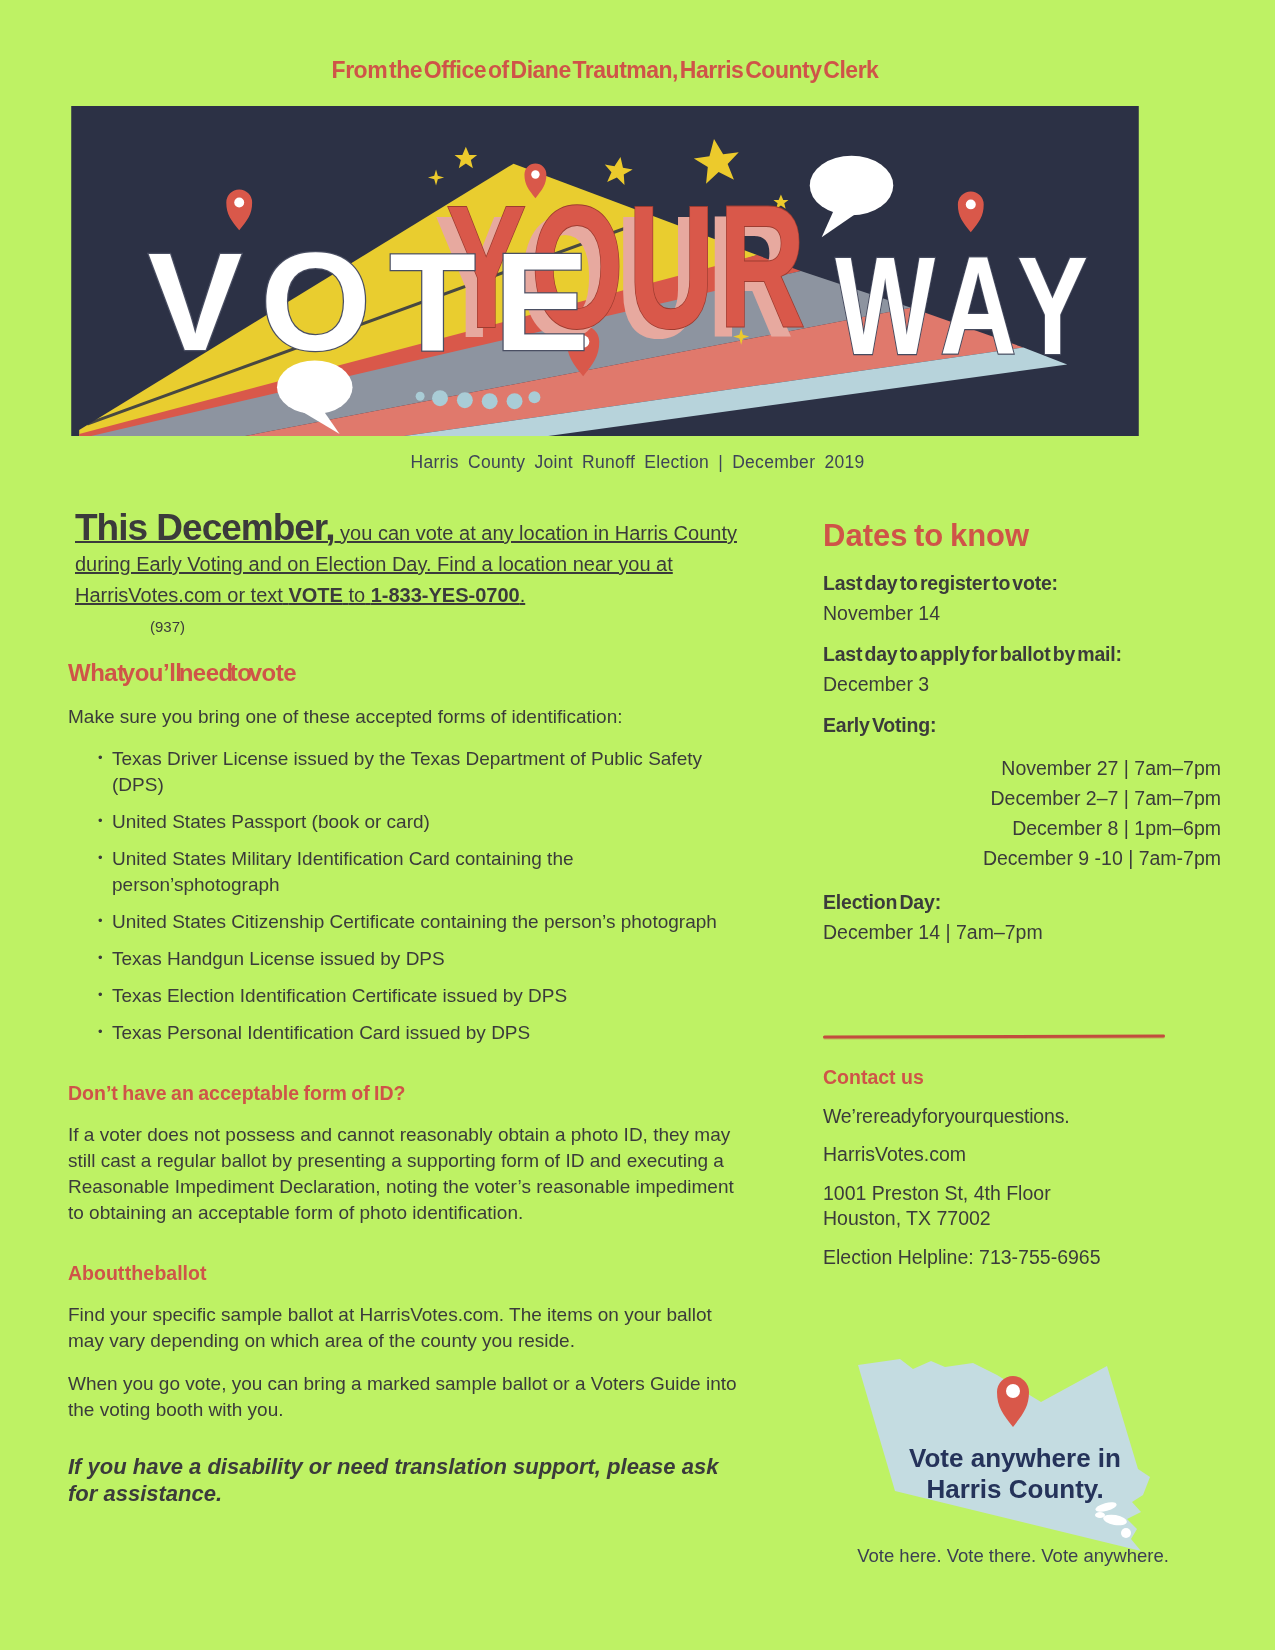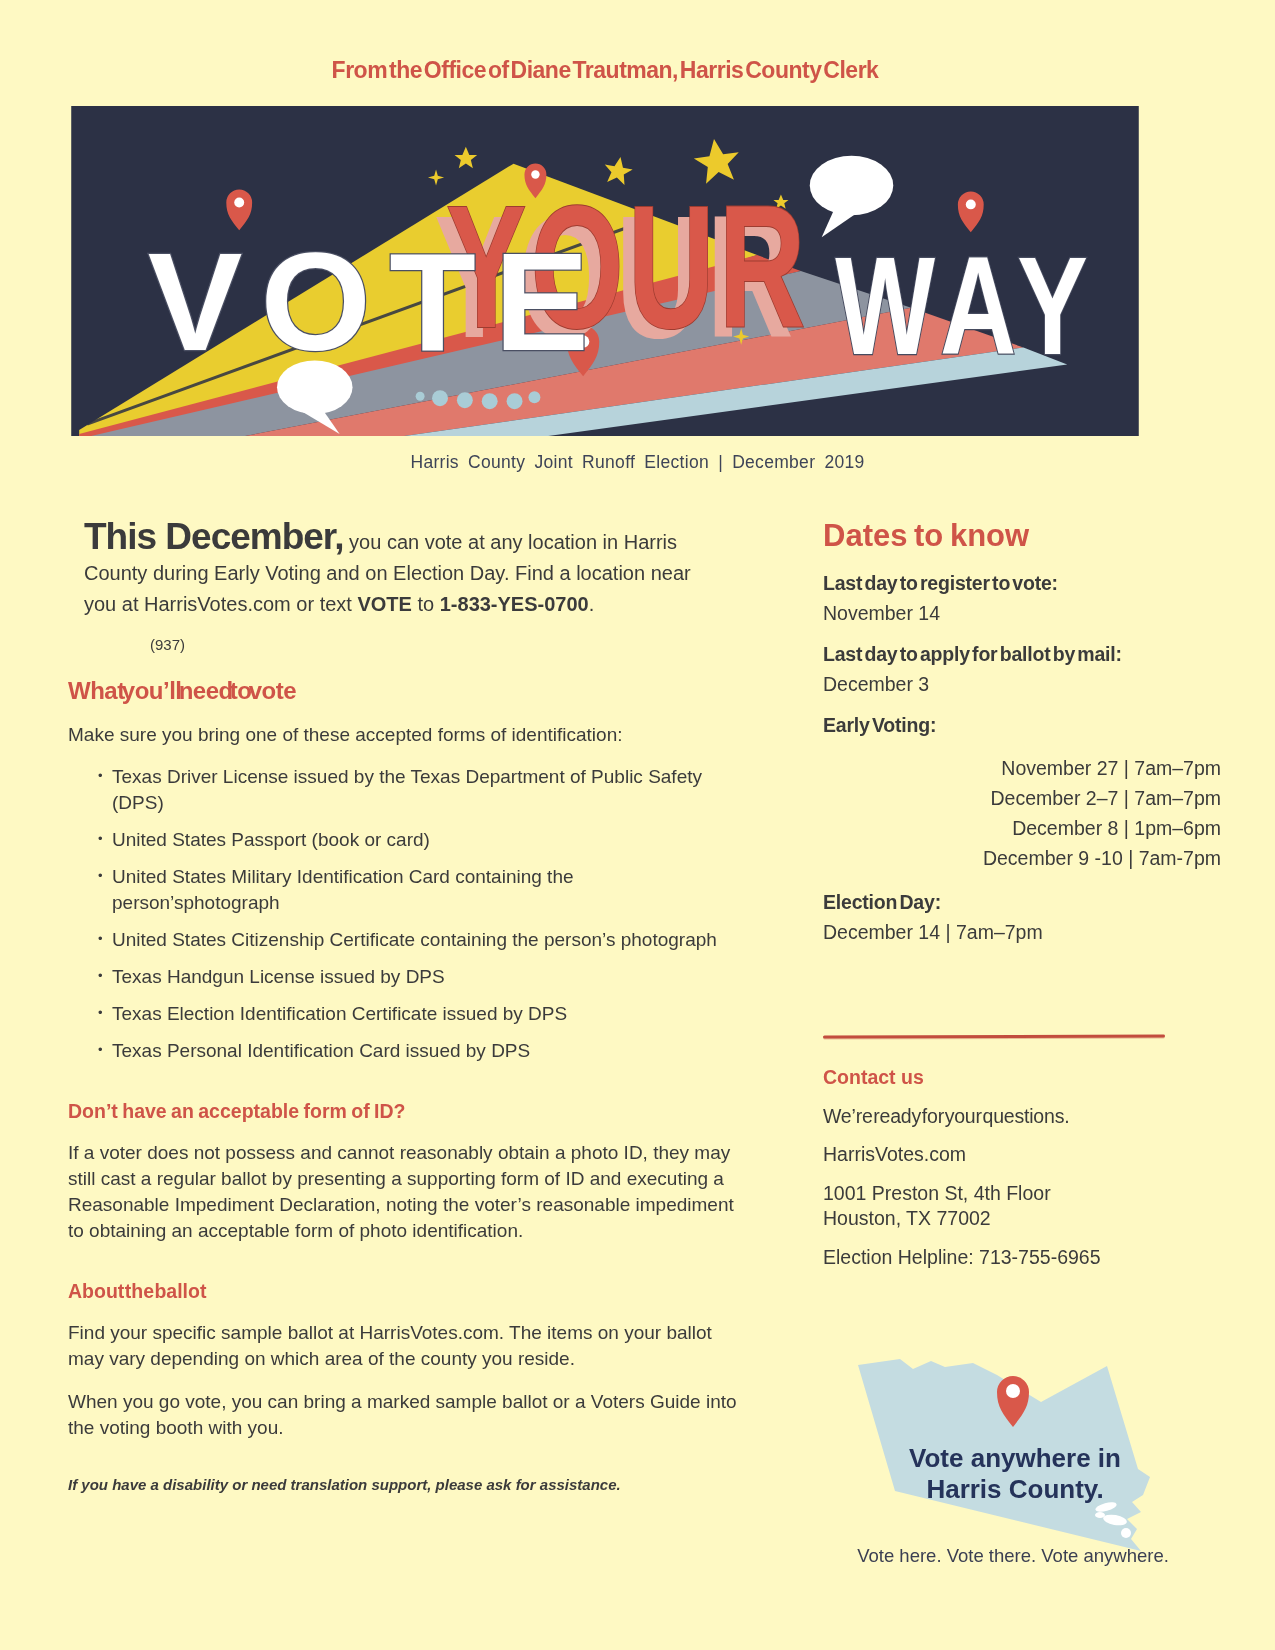--- a/index.html
+++ b/index.html
@@ -4,50 +4,50 @@
 <style>
   :root{
     --accent:#cf5448;
     --navy:#2c3145;
     --text:#3b3b3b;
     --map-fill:#c4dce1;
     --map-text:#25335a;
   }
   html,body{margin:0;padding:0;background:#ffffff;}
   .page{
-    position:relative;width:1275px;height:1650px;background:#fef9c3;overflow:hidden;
+    position:relative;width:1275px;height:1650px;background:#bef264;overflow:hidden;
     font-family:"Liberation Sans", sans-serif;color:var(--text);
   }
   .top-header{
     position:absolute;top:57px;left:68px;width:1074px;text-align:center;
     color:var(--accent);font-weight:bold;font-size:23px;letter-spacing:-0.5px;word-spacing:-4px;
   }
   .banner{position:absolute;top:106px;left:68px;width:1074px;height:330px;}
   .banner svg{display:block;width:100%;height:100%;}
   .caption{
     position:absolute;top:452px;left:0;width:1275px;text-align:center;
     font-size:17.5px;color:#3e4458;word-spacing:4px;letter-spacing:0.3px;
   }
   
   .left-col{position:absolute;left:68px;top:505px;width:676px;}
-  .intro{font-size:20px;line-height:31px;margin:16px;}
+  .intro{font-size:20px;line-height:31px;margin:7px;text-decoration:underline;}
   .intro .lead{font-size:37px;font-weight:bold;letter-spacing:-1px;}
   .intro b{font-weight:bold;}
   .phone-note{font-size:15px;margin:2px 0 0 82px;}
   .need-heading{
     color:var(--accent);font-size:24px;font-weight:bold;margin:24px 0 0;
     word-spacing:-9px;letter-spacing:-0.5px;
   }
   p.body{font-size:19px;line-height:26px;margin:17px 0 0;}
   ul.idlist{list-style:none;margin:16px 0 0;padding:0 0 0 30px;}
   ul.idlist li{position:relative;font-size:19px;line-height:26px;margin-bottom:11px;padding-left:14px;}
   ul.idlist li .bullet{position:absolute;left:0;top:-1px;font-size:13px;line-height:26px;}
   .sub-heading{color:var(--accent);font-size:19.5px;font-weight:bold;margin:36px 0 0;word-spacing:-1px;}
   .about-heading{word-spacing:-5px;}
-  .disability{font-size:15px;line-height:27px;font-weight:bold;font-style:italic;margin:30px 0 16px;}
+  .disability{font-size:22px;line-height:27px;font-weight:bold;font-style:italic;margin:30px 0 16px;}
   
   .right-col{position:absolute;left:823px;top:518px;width:398px;}
   .dates-heading{color:var(--accent);font-size:31px;font-weight:bold;margin:0;word-spacing:-2px;}
   .label{font-size:19.5px;font-weight:bold;margin-top:18px;word-spacing:-3px;letter-spacing:-0.2px;}
   .value{font-size:19.5px;margin-top:7px;}
   .schedule{margin-top:16px;font-size:19.5px;line-height:30px;text-align:right;}
   .divider{
     position:absolute;left:823px;top:1035px;width:342px;height:3px;background:#c24d3e;
     border-radius:2px;transform:rotate(-0.15deg);box-shadow:0 1px 0 rgba(194,77,62,0.35);
   }

